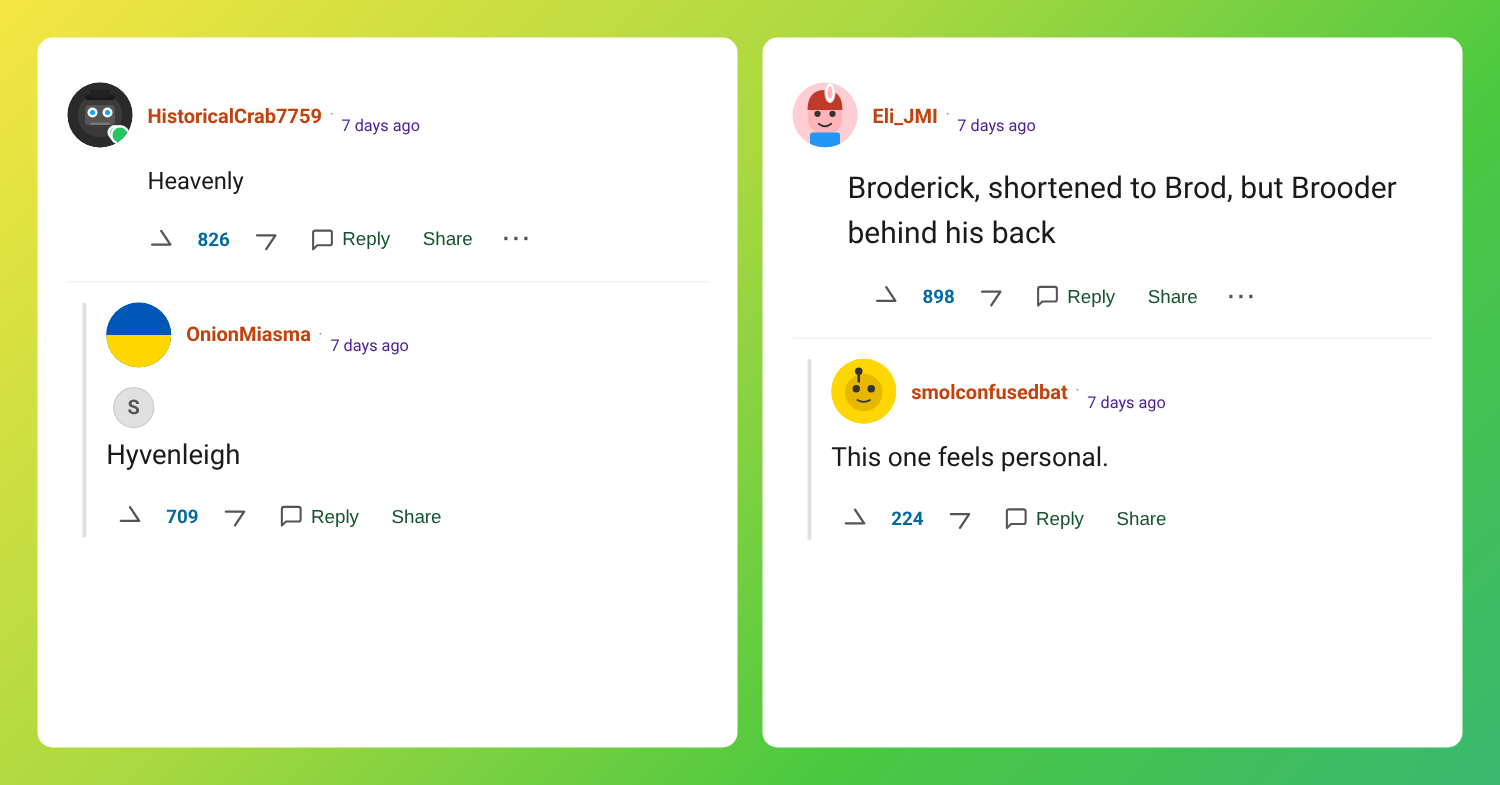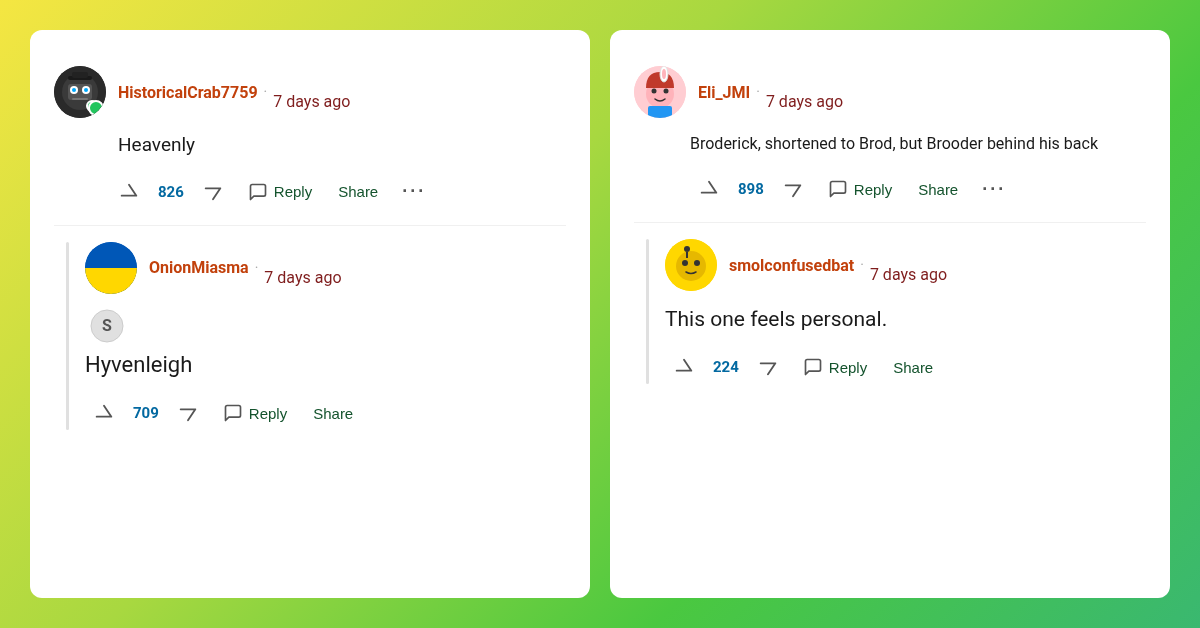--- a/index.html
+++ b/index.html
@@ -108,22 +108,22 @@
       flex-direction: column;
     }
 
     .username {
       font-weight: 700;
       font-size: 16px;
       color: #c2410c;
     }
 
     .timestamp {
-      font-size: 16px;
-      color: #7f1d1d;
+      font-size: 13px;
+      color: #4c1d95;
       margin-top: 19px;
     }
 
     .user-meta {
       display: flex;
       align-items: center;
       gap: 6px;
     }
 
     .comment-text {
@@ -355,21 +355,21 @@
           </svg>
         </div>
         <div class="user-info">
           <div class="user-meta">
             <span class="username">Eli_JMI</span>
             <span class="dot-separator">·</span>
             <span class="timestamp">7 days ago</span>
           </div>
         </div>
       </div>
-      <div class="comment-text comment-text-large" style="margin-left: 56px; margin-bottom:16px; font-size:16px; line-height:1.5;">Broderick, shortened to Brod, but Brooder behind his back</div>
+      <div class="comment-text comment-text-large" style="margin-left: 44px; margin-bottom:16px; font-size:24px; line-height:1.5;">Broderick, shortened to Brod, but Brooder behind his back</div>
       <div class="actions" style="margin-left:56px;">
         <button class="vote-btn">
           <svg class="arrow-icon" viewBox="0 0 24 24" fill="none" stroke="#555" stroke-width="2" stroke-linecap="round" stroke-linejoin="round">
             <polyline points="12 4 20 16 4 16"></polyline>
           </svg>
         </button>
         <span class="vote-count">898</span>
         <button class="vote-btn">
           <svg class="arrow-icon" viewBox="0 0 24 24" fill="none" stroke="#555" stroke-width="2" stroke-linecap="round" stroke-linejoin="round">
             <polyline points="12 20 20 8 4 8"></polyline>

